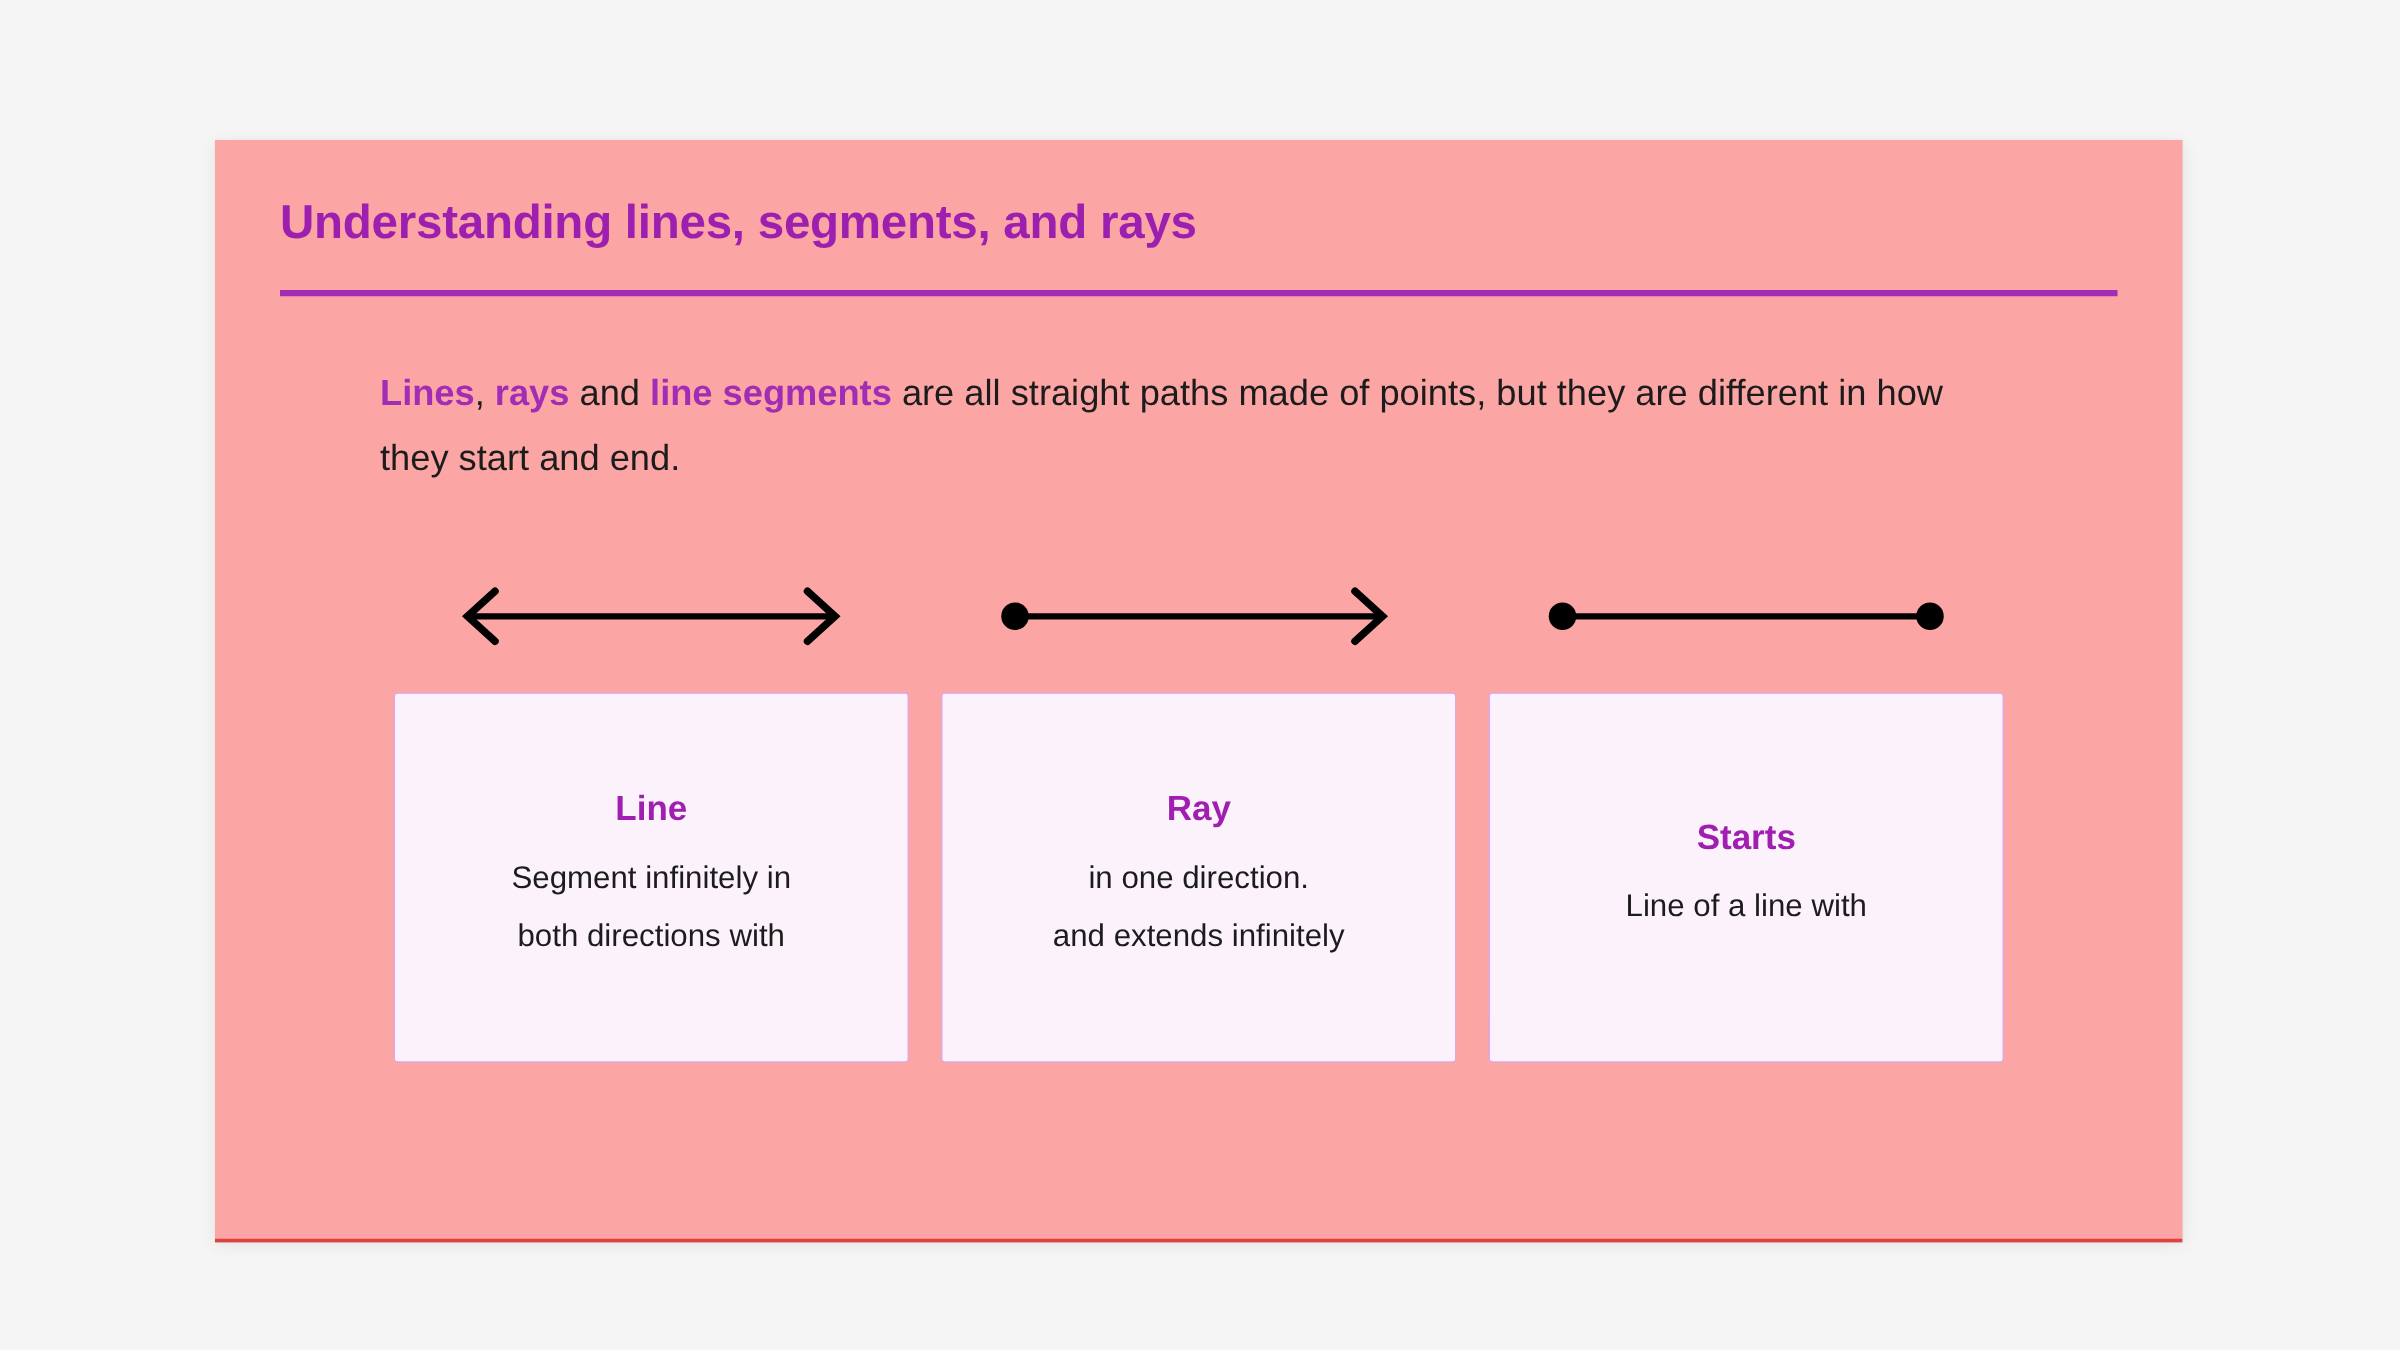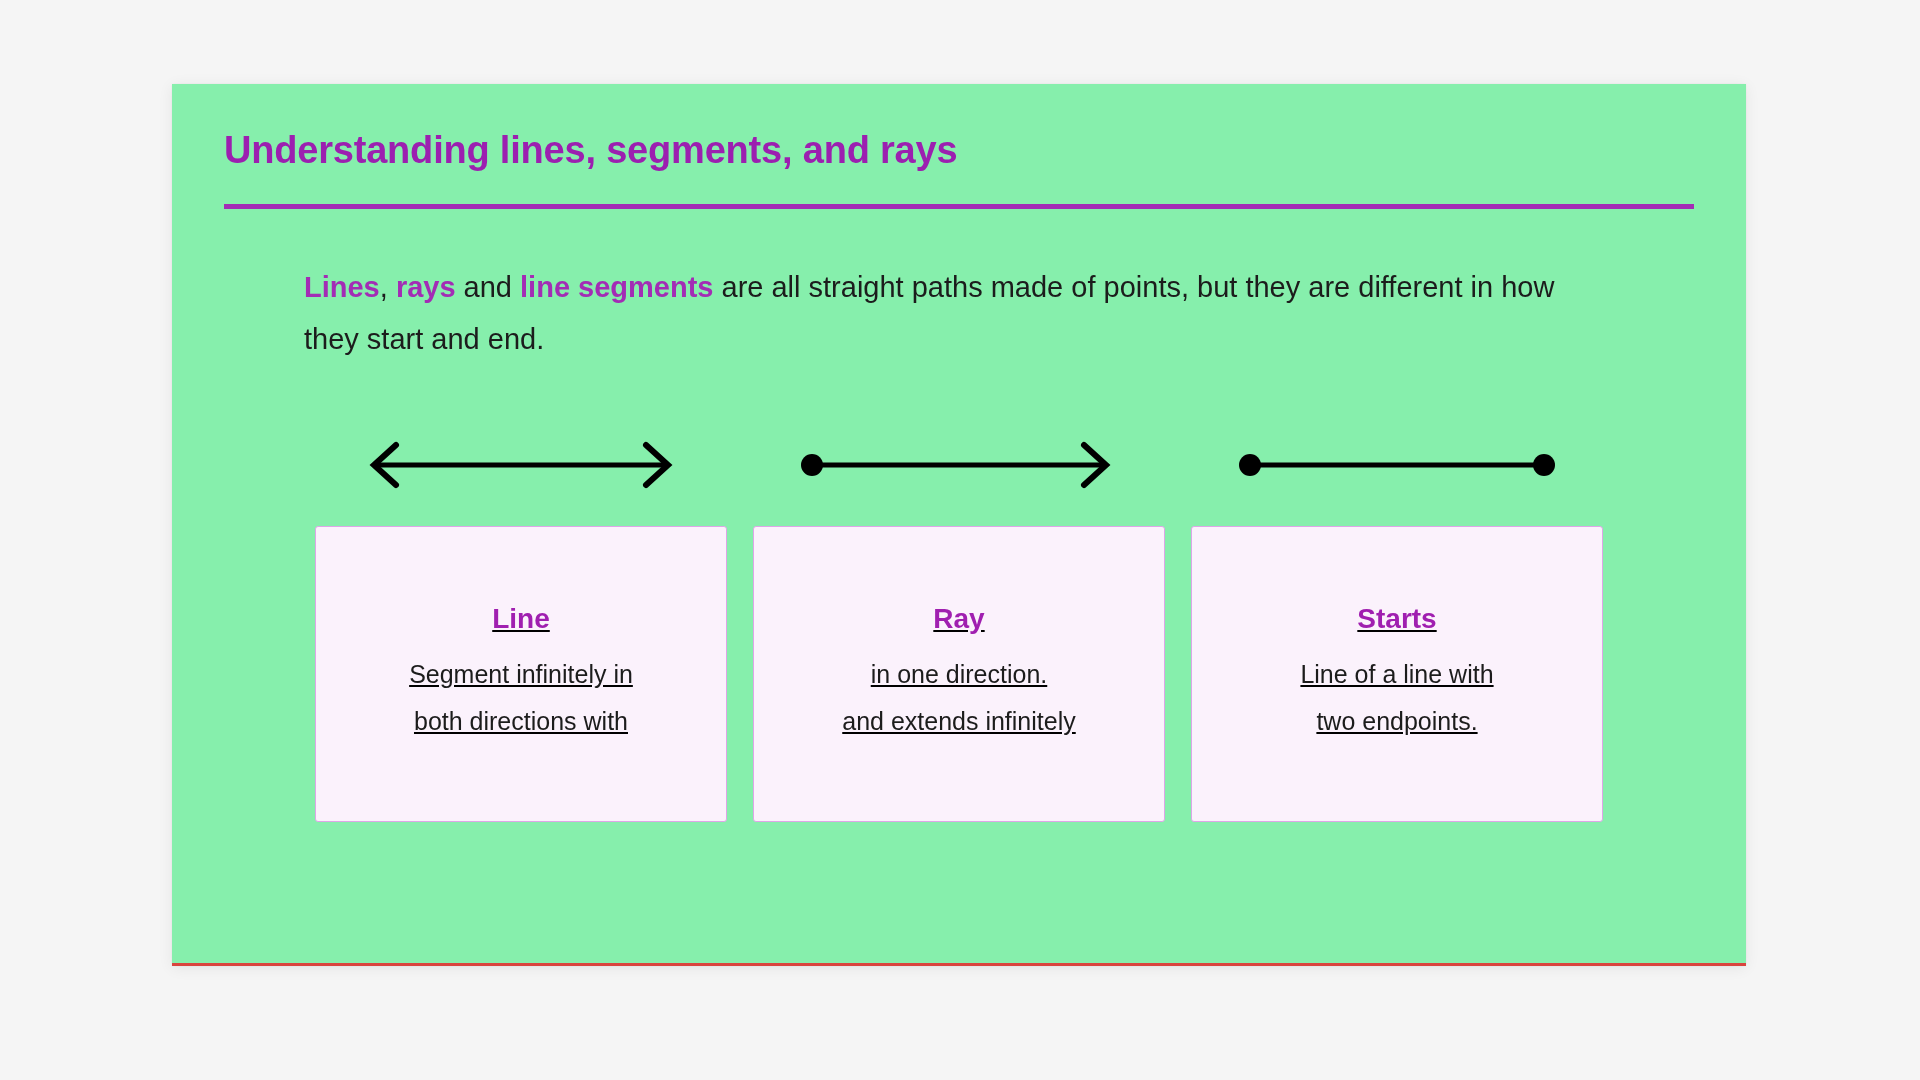--- a/index.html
+++ b/index.html
@@ -17,24 +17,24 @@
   .stage {
     position: relative;
     width: 1920px;
     height: 1080px;
   }
 
   
   .slide-card {
     position: absolute;
     left: 172px;
-    top: 84px;
+    top: 112px;
     width: 1574px;
     height: 882px;
-    background: #86efac;
+    background: #fca5a5;
     box-shadow: 0 2px 14px rgba(0,0,0,0.07), 0 0 2px rgba(0,0,0,0.05);
     box-sizing: border-box;
     overflow: hidden;
   }
 
   .title-zone {
     padding: 44px 52px 0 52px;
   }
 
   .slide-title {
@@ -85,21 +85,20 @@
     display: block;
   }
 
   
   .cards-row {
     margin-top: 18px;
     display: flex;
     justify-content: center;
     gap: 26px;
     padding: 0 60px;
-    text-decoration: underline;
   }
   .def-card {
     width: 412px;
     height: 296px;
     background: #fbf2fc;
     border: 1.5px solid #dda6e7;
     border-radius: 3px;
     box-sizing: border-box;
     display: flex;
     flex-direction: column;
@@ -189,21 +188,20 @@
         <div class="def-body">
           <div>in one direction.</div>
           <div>and extends infinitely</div>
         </div>
       </div>
 
       <div class="def-card">
         <div class="def-title">Starts</div>
         <div class="def-body">
           <div>Line of a line with</div>
-          <div>two endpoints.</div>
         </div>
       </div>
 
     </div>
 
     <div class="bottom-accent"></div>
   </div>
 </div>
 
 </body></html>

